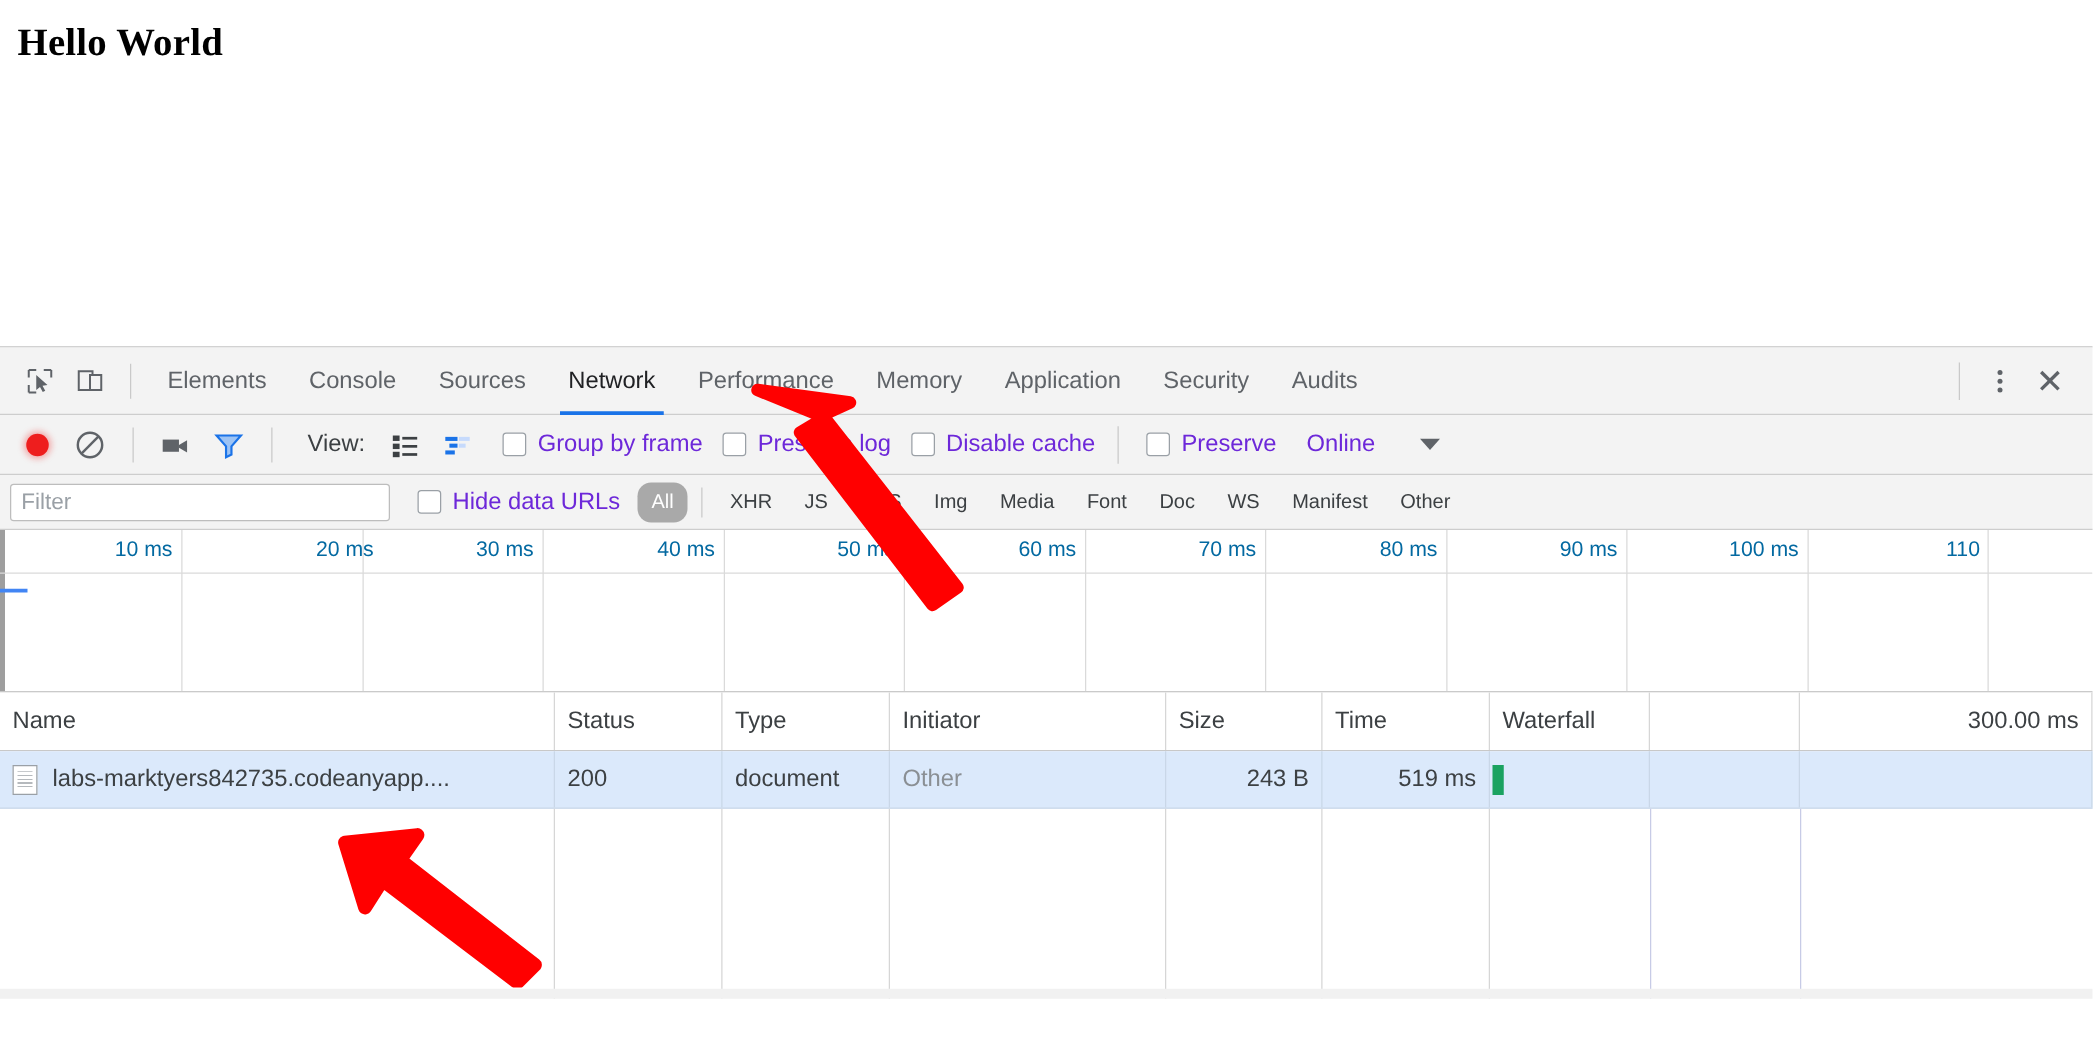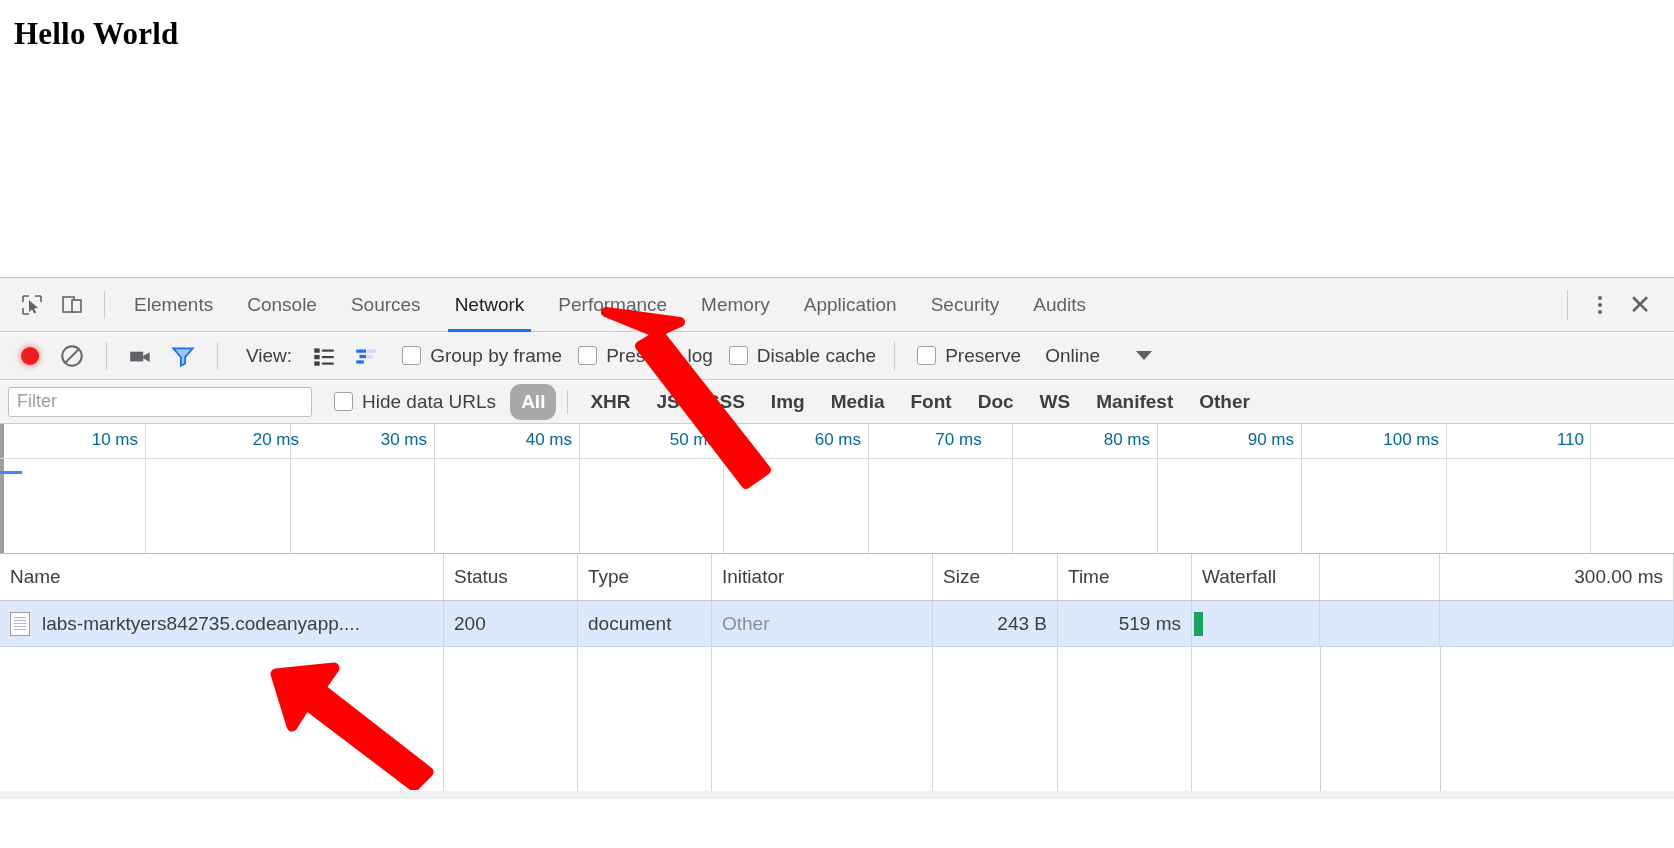--- a/index.html
+++ b/index.html
@@ -138,21 +138,21 @@
     cursor: pointer;
     white-space: nowrap;
   }
   .cbox {
     width: 19px; height: 19px;
     border: 1px solid #9aa0a6;
     border-radius: 3px;
     background: #fff;
     flex: none;
   }
-  .cb-text { font-size: 19px; color: #404040; }
+  .cb-text { font-size: 19px; color: #6d28d9; }
   .online-sel {
     display: flex; align-items: center; gap: 36px;
     margin-left: 22px; cursor: pointer;
   }
   .caret {
     width: 0; height: 0;
     border-left: 8px solid transparent;
     border-right: 8px solid transparent;
     border-top: 9px solid #5f6368;
   }
@@ -172,28 +172,27 @@
     border-radius: 3px;
     background: #fff;
     font-size: 18px;
     font-family: "Liberation Sans", sans-serif;
     color: #3c4043;
     padding: 0 8px;
     outline: none;
   }
   .filter-input::placeholder { color: #9aa0a6; }
   .chip {
-    font-size: 19px;
+    font-size: 16px;
     color: #3c4043;
     padding: 7px 11px;
     margin: 0 2px;
     cursor: pointer;
     white-space: nowrap;
     border-radius: 11px;
-    font-weight: bold;
   }
   .chip.active {
     background: #a9a9a9;
     color: #ffffff;
   }
   .chip-sep {
     width: 1px; height: 24px;
     background: #c9c9c9;
     margin: 0 9px;
   }
@@ -476,21 +475,21 @@
     <div class="ov-tick" style="left:1301px;"></div>
     <div class="ov-tick" style="left:1446px;"></div>
     <div class="ov-tick" style="left:1590px;"></div>
 
     <div class="ov-label" style="left:45px;width:93px;">10 ms</div>
     <div class="ov-label" style="left:206px;width:93px;">20 ms</div>
     <div class="ov-label" style="left:334px;width:93px;">30 ms</div>
     <div class="ov-label" style="left:479px;width:93px;">40 ms</div>
     <div class="ov-label" style="left:623px;width:93px;">50 ms</div>
     <div class="ov-label" style="left:768px;width:93px;">60 ms</div>
-    <div class="ov-label" style="left:912px;width:93px;text-align:center;">70 ms</div>
+    <div class="ov-label" style="left:912px;width:93px;">70 ms</div>
     <div class="ov-label" style="left:1057px;width:93px;">80 ms</div>
     <div class="ov-label" style="left:1201px;width:93px;">90 ms</div>
     <div class="ov-label" style="left:1338px;width:101px;">100 ms</div>
     <div class="ov-label" style="left:1483px;width:101px;">110</div>
   </div>
 
   <div class="netgrid">
 
     <div class="grid-row grid-head">
       <div class="cell c-name">Name</div>

